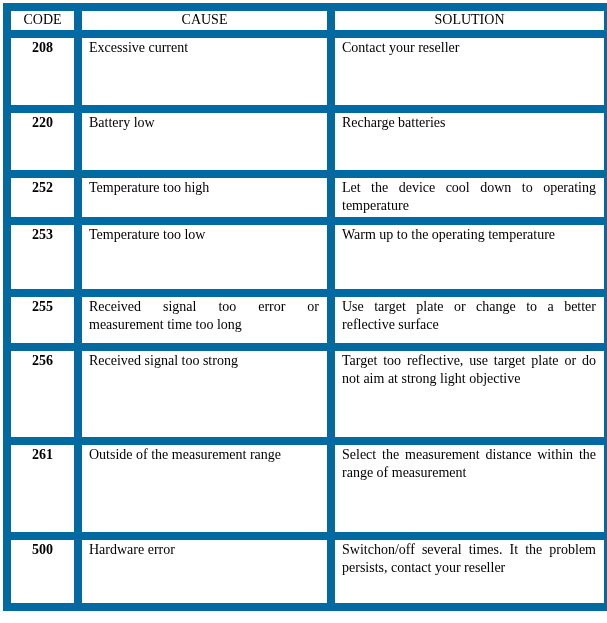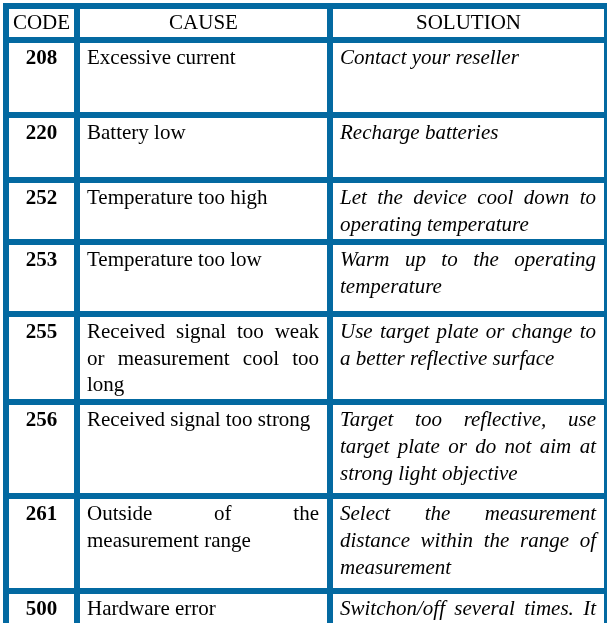--- a/index.html
+++ b/index.html
@@ -21,23 +21,23 @@
   table.error-table {
     border-collapse: collapse;
     table-layout: fixed;
     width: 601px;
   }
   col.col-code { width: 71px; }
   col.col-cause { width: 253px; }
   col.col-solution { width: 277px; }
   .error-table th,
   .error-table td {
-    border: 6px solid #0369a1;
+    border: 8px solid #0369a1;
     vertical-align: top;
-    font-size: 21px;
+    font-size: 14px;
     line-height: 1.28;
     color: #000000;
     box-sizing: border-box;
     overflow: hidden;
   }
   .error-table th {
     font-weight: normal;
     text-align: center;
     padding: 0 2px 1px 2px;
     height: 22px;
@@ -47,21 +47,20 @@
     padding: 1px 2px;
     font-weight: bold;
   }
   td.cell-cause {
     text-align: justify;
     padding: 1px 8px 1px 7px;
   }
   td.cell-solution {
     text-align: justify;
     padding: 1px 8px 1px 7px;
-    font-style: italic;
   }
   
   tbody tr:nth-child(1) td { height: 75px; }
   tbody tr:nth-child(2) td { height: 65px; margin-left: 9px; }
   tbody tr:nth-child(3) td { height: 47px; }
   tbody tr:nth-child(4) td { height: 72px; }
   tbody tr:nth-child(5) td { height: 54px; }
   tbody tr:nth-child(6) td { height: 94px; }
   tbody tr:nth-child(7) td { height: 95px; }
   tbody tr:nth-child(8) td { height: 71px; }
@@ -99,21 +98,21 @@
           <td class="cell-cause">Temperature too high</td>
           <td class="cell-solution">Let the device cool down to operating temperature</td>
         </tr>
         <tr>
           <td class="cell-code">253</td>
           <td class="cell-cause">Temperature too low</td>
           <td class="cell-solution">Warm up to the operating temperature</td>
         </tr>
         <tr>
           <td class="cell-code">255</td>
-          <td class="cell-cause">Received signal too weak or measurement cool too long</td>
+          <td class="cell-cause">Received signal too error or measurement time too long</td>
           <td class="cell-solution">Use target plate or change to a better reflective surface</td>
         </tr>
         <tr>
           <td class="cell-code">256</td>
           <td class="cell-cause">Received signal too strong</td>
           <td class="cell-solution">Target too reflective, use target plate or do not aim at strong light objective</td>
         </tr>
         <tr>
           <td class="cell-code">261</td>
           <td class="cell-cause">Outside of the measurement range</td>

